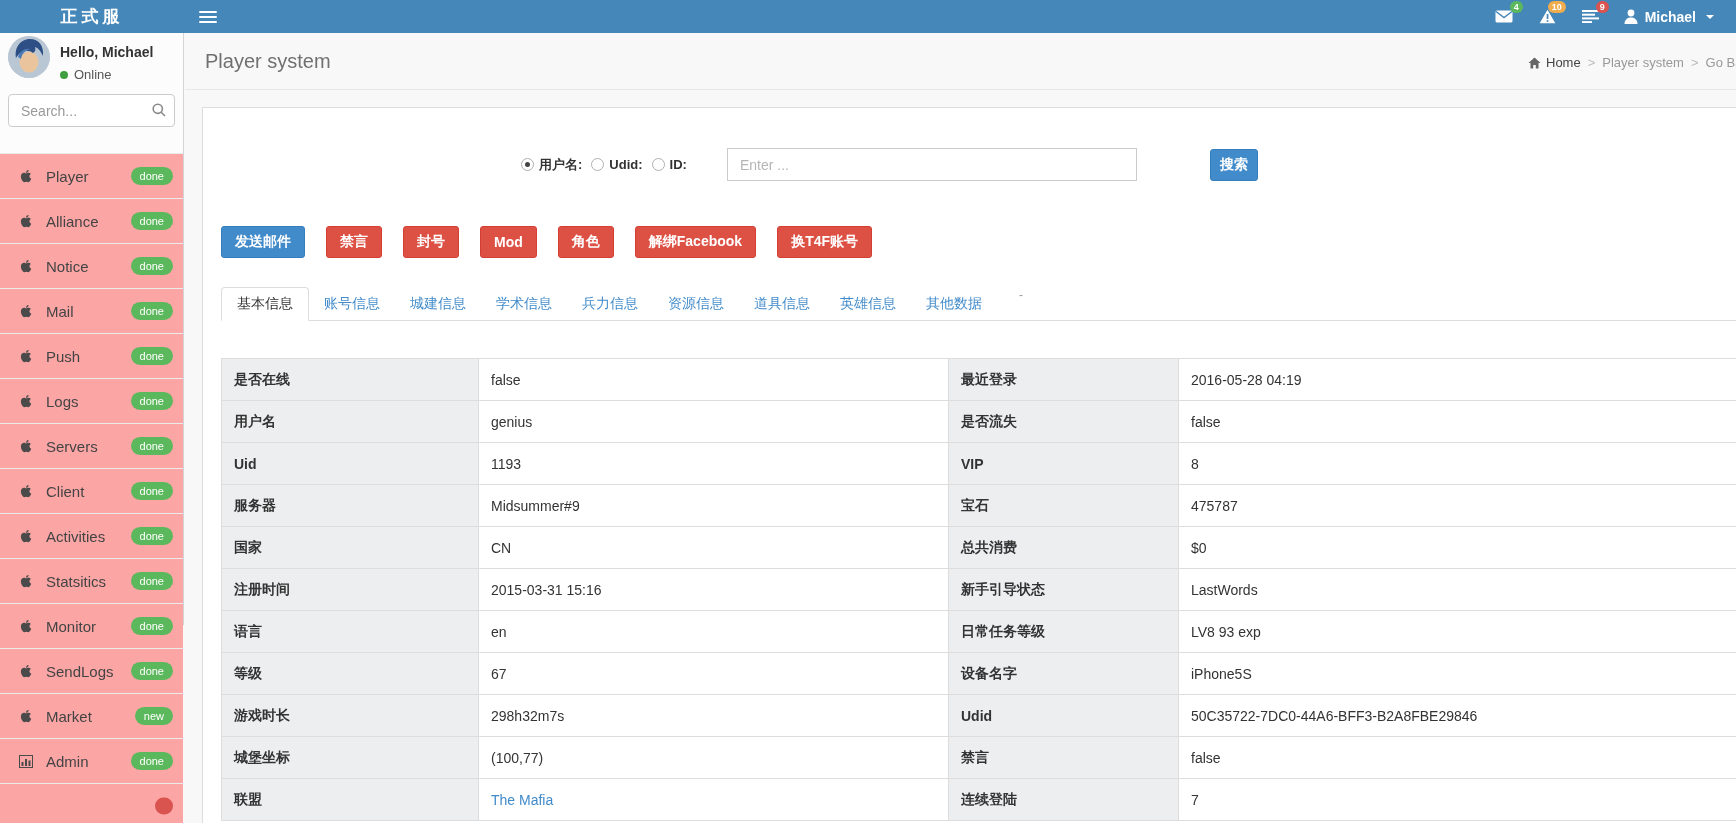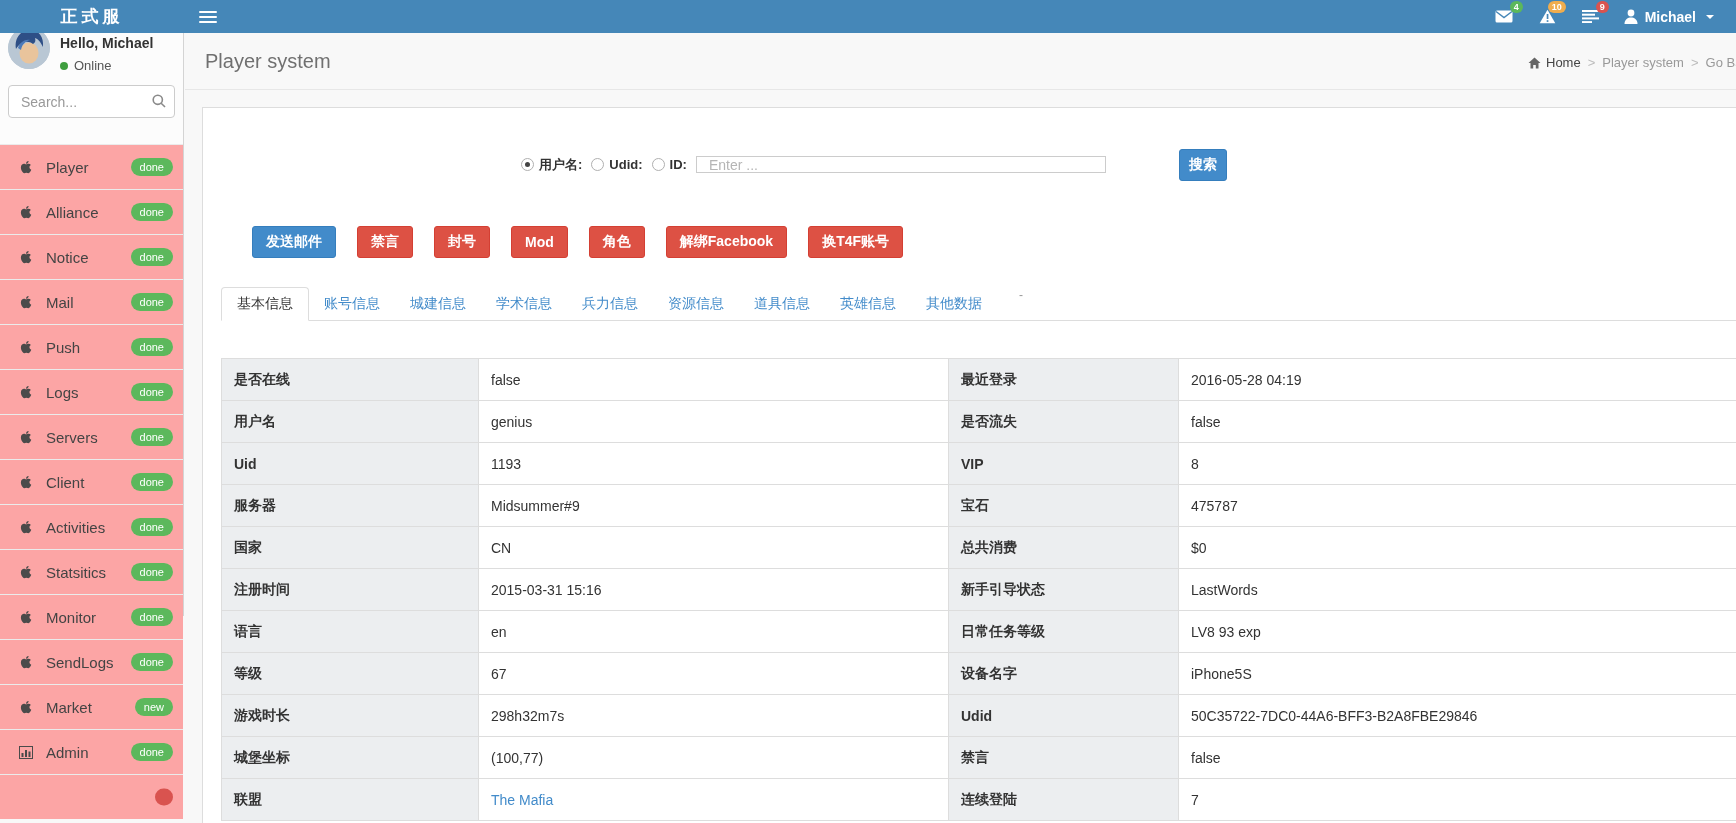--- a/index.html
+++ b/index.html
@@ -17,21 +17,21 @@
   .hicon { display:flex; flex-direction:column; gap:3px; }
   .hicon i { display:block; width:18px; height:2px; background:#fff; border-radius:1px; }
   .nav-right { margin-left:auto; display:flex; align-items:stretch; padding-right:16px; }
   .nav-icon-btn { position:relative; padding:0 13px; display:flex; align-items:center; cursor:pointer; }
   .nav-badge { position:absolute; top:1px; right:3px; font-size:9px; font-weight:bold; color:#fff; border-radius:8px; padding:1px 4px; line-height:1.15; }
   .bg-green { background:#5cb85c; } .bg-yellow { background:#f0ad4e; } .bg-red { background:#d9534f; }
   .nav-user { display:flex; align-items:center; gap:7px; color:#fff; font-size:14px; font-weight:bold; padding:0 6px 0 12px; cursor:pointer; }
   .caret { width:0; height:0; border-left:4px solid transparent; border-right:4px solid transparent; border-top:4px solid #fff; margin-left:3px; }
 
   
-  .sidebar { position:absolute; top:15px; left:0; width:184px; height:601px; background:#fcfcfc; border-right:1px solid #d4d4d4; z-index:20; }
+  .sidebar { position:absolute; top:24px; left:0; width:184px; height:601px; background:#fcfcfc; border-right:1px solid #d4d4d4; z-index:20; }
   .user-panel { padding:12px 10px 0 8px; display:flex; gap:10px; height:58px; }
   .avatar { width:42px; height:42px; border-radius:50%; overflow:hidden; flex:none; background:#b9c7d4; }
   .greeting { font-size:14px; font-weight:bold; color:#333; margin-top:8px; white-space:nowrap; }
   .status { font-size:13px; color:#555; margin-top:7px; display:flex; align-items:center; gap:6px; }
   .status-dot { width:8px; height:8px; border-radius:50%; background:#3f9e3f; }
   .sidebar-search { margin:12px 8px 0 8px; position:relative; }
   .sidebar-search input { width:100%; height:33px; border:1px solid #ccc; border-radius:4px; background:#fff; padding:0 30px 0 12px; font-size:14px; color:#3b82f6; outline:none; font-family:inherit; }
   .sidebar-search input::placeholder { color:#999; }
   .mag { position:absolute; right:9px; top:9px; }
   .menu { list-style:none; margin:26px 0 0 0; padding:0; }
@@ -51,28 +51,28 @@
   .bc-sep { color:#bbb; }
 
   .box { position:absolute; left:17px; top:74px; width:1560px; height:770px; background:#fff; border:1px solid #ddd; padding:0 18px; }
 
   
   .search-form { display:flex; align-items:center; margin-top:40px; height:33px; }
   .radio-group { margin-left:300px; display:flex; align-items:center; font-size:13px; font-weight:bold; color:#333; }
   .radio { width:13px; height:13px; border:1px solid #b0b0b0; border-radius:50%; background:#fff; position:relative; margin-right:5px; flex:none; cursor:pointer; }
   .radio.checked::after { content:""; position:absolute; left:3px; top:3px; right:3px; bottom:3px; background:#444; border-radius:50%; }
   .radio-label { margin-right:9px; cursor:pointer; }
-  .main-input { width:410px; height:17px; border:1px solid #ccc; padding:0 12px; font-size:14px; color:#3b82f6; outline:none; font-family:inherit; }
+  .main-input { margin-left:31px; width:410px; height:33px; border:1px solid #ccc; padding:0 12px; font-size:14px; color:#3b82f6; outline:none; font-family:inherit; }
   .main-input::placeholder { color:#b5b5b5; }
   .search-btn { margin-left:73px; width:48px; height:32px; background:#428bca; border:1px solid #357ebd; border-radius:3px; color:#fff; font-size:14px; font-weight:bold; cursor:pointer; font-family:inherit; }
 
   
   .actions { display:flex; gap:21px; margin-top:45px; }
   .btn { height:32px; padding:0 13px; border-radius:3px; font-size:14px; font-weight:bold; color:#fff; border:1px solid transparent; cursor:pointer; font-family:inherit; }
-  .btn-primary { background:#428bca; border-color:#357ebd;margin-left:31px; }
+  .btn-primary { background:#428bca; border-color:#357ebd; }
   .btn-danger  { background:#dd5144; border-color:#d43f33; }
 
   
   .tabs { display:flex; align-items:flex-end; margin-top:30px; border-bottom:1px solid #ddd; height:33px; }
   .tab { padding:7px 15px; font-size:14px; color:#428bca; cursor:pointer; }
   .tab.active { background:#fff; border:1px solid #ddd; border-bottom:1px solid #fff; border-radius:4px 4px 0 0; color:#333; margin-bottom:-1px; }
   .tab-marker { font-size:12px; color:#999; margin-left:22px; align-self:flex-start; }
 
   
   .info-table { margin-top:37px; width:1580px; border-collapse:collapse; table-layout:fixed; font-size:14px; }

